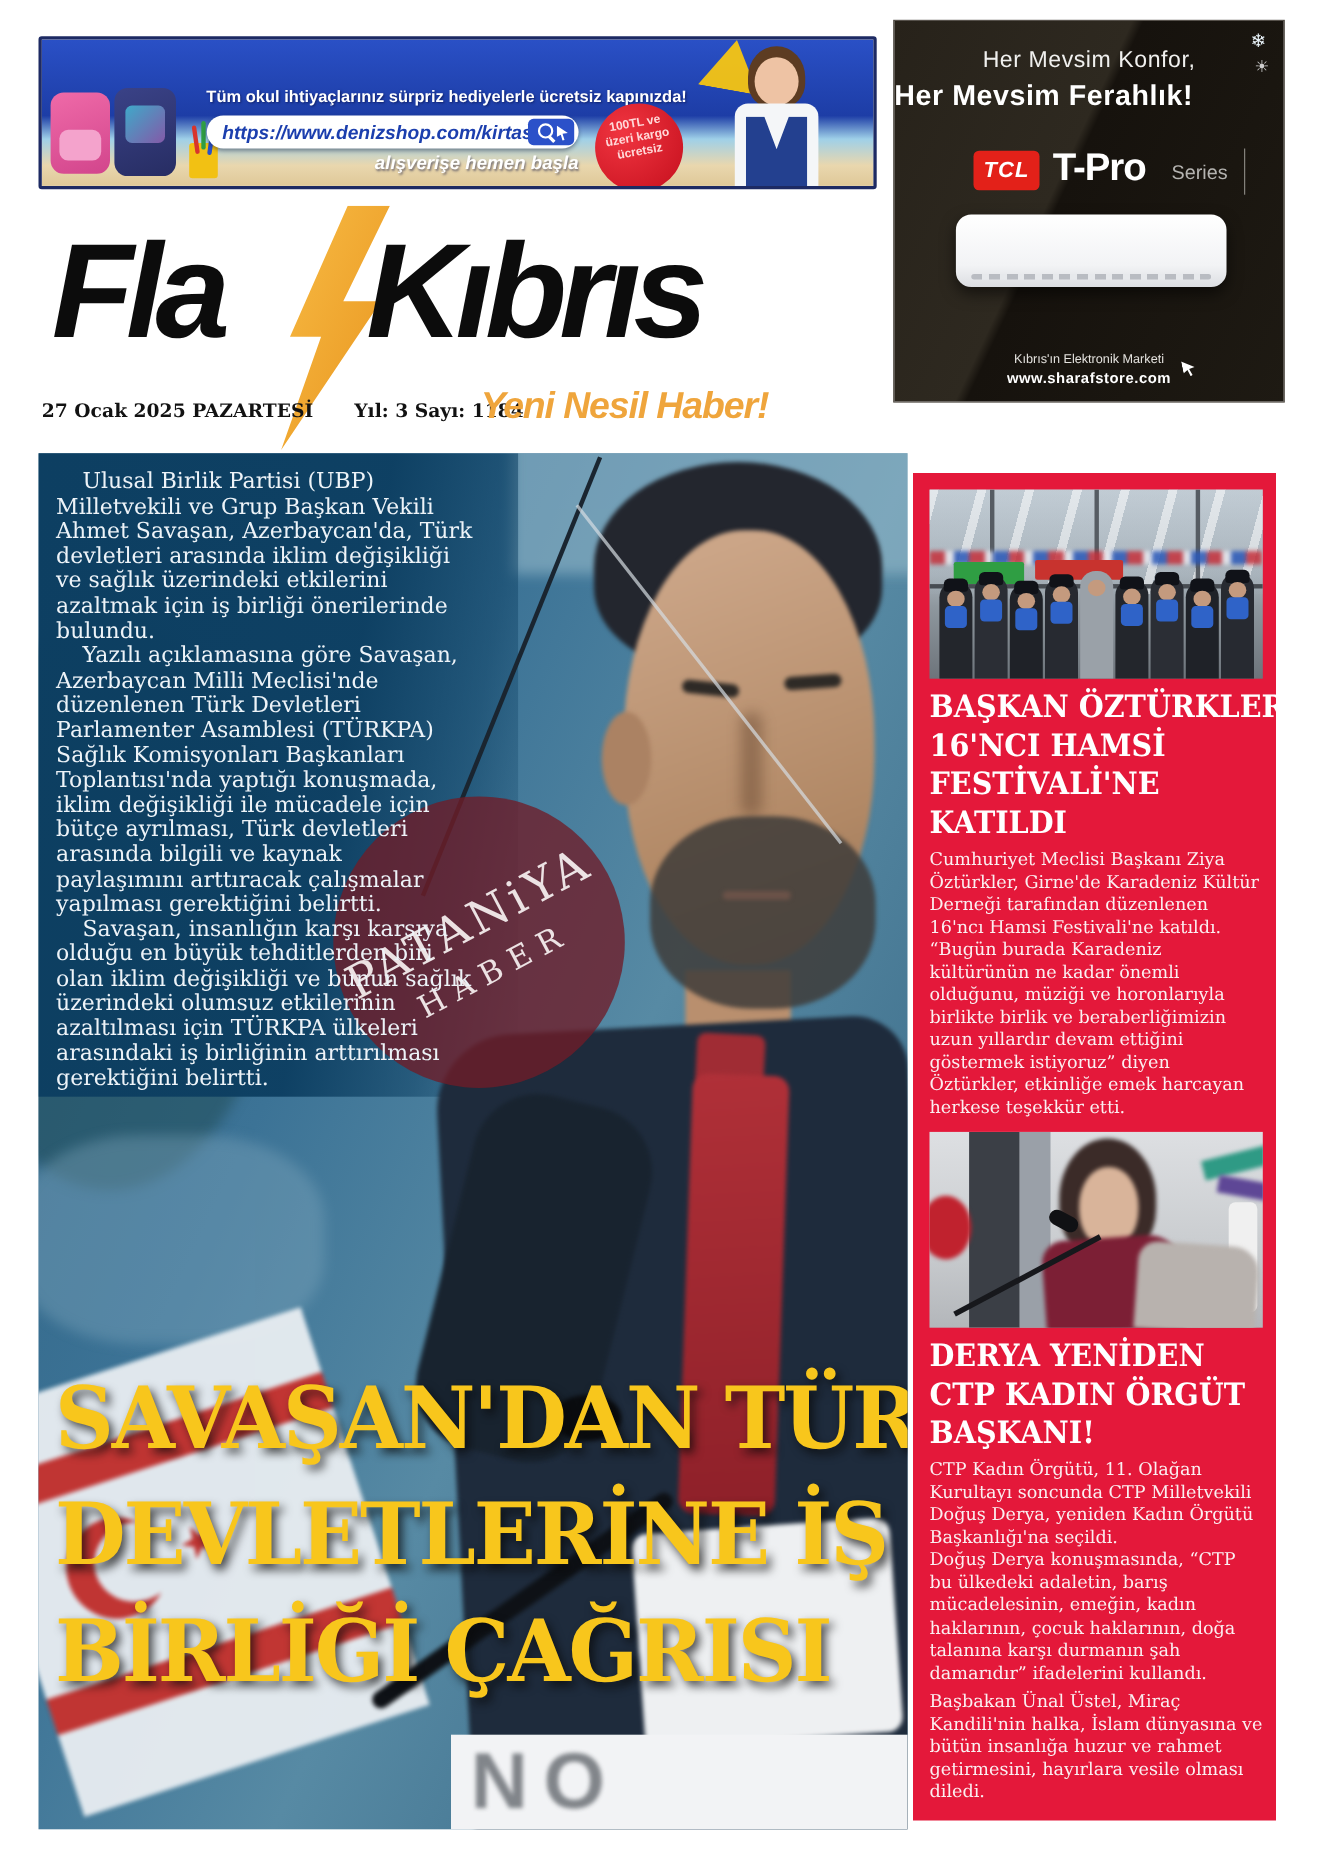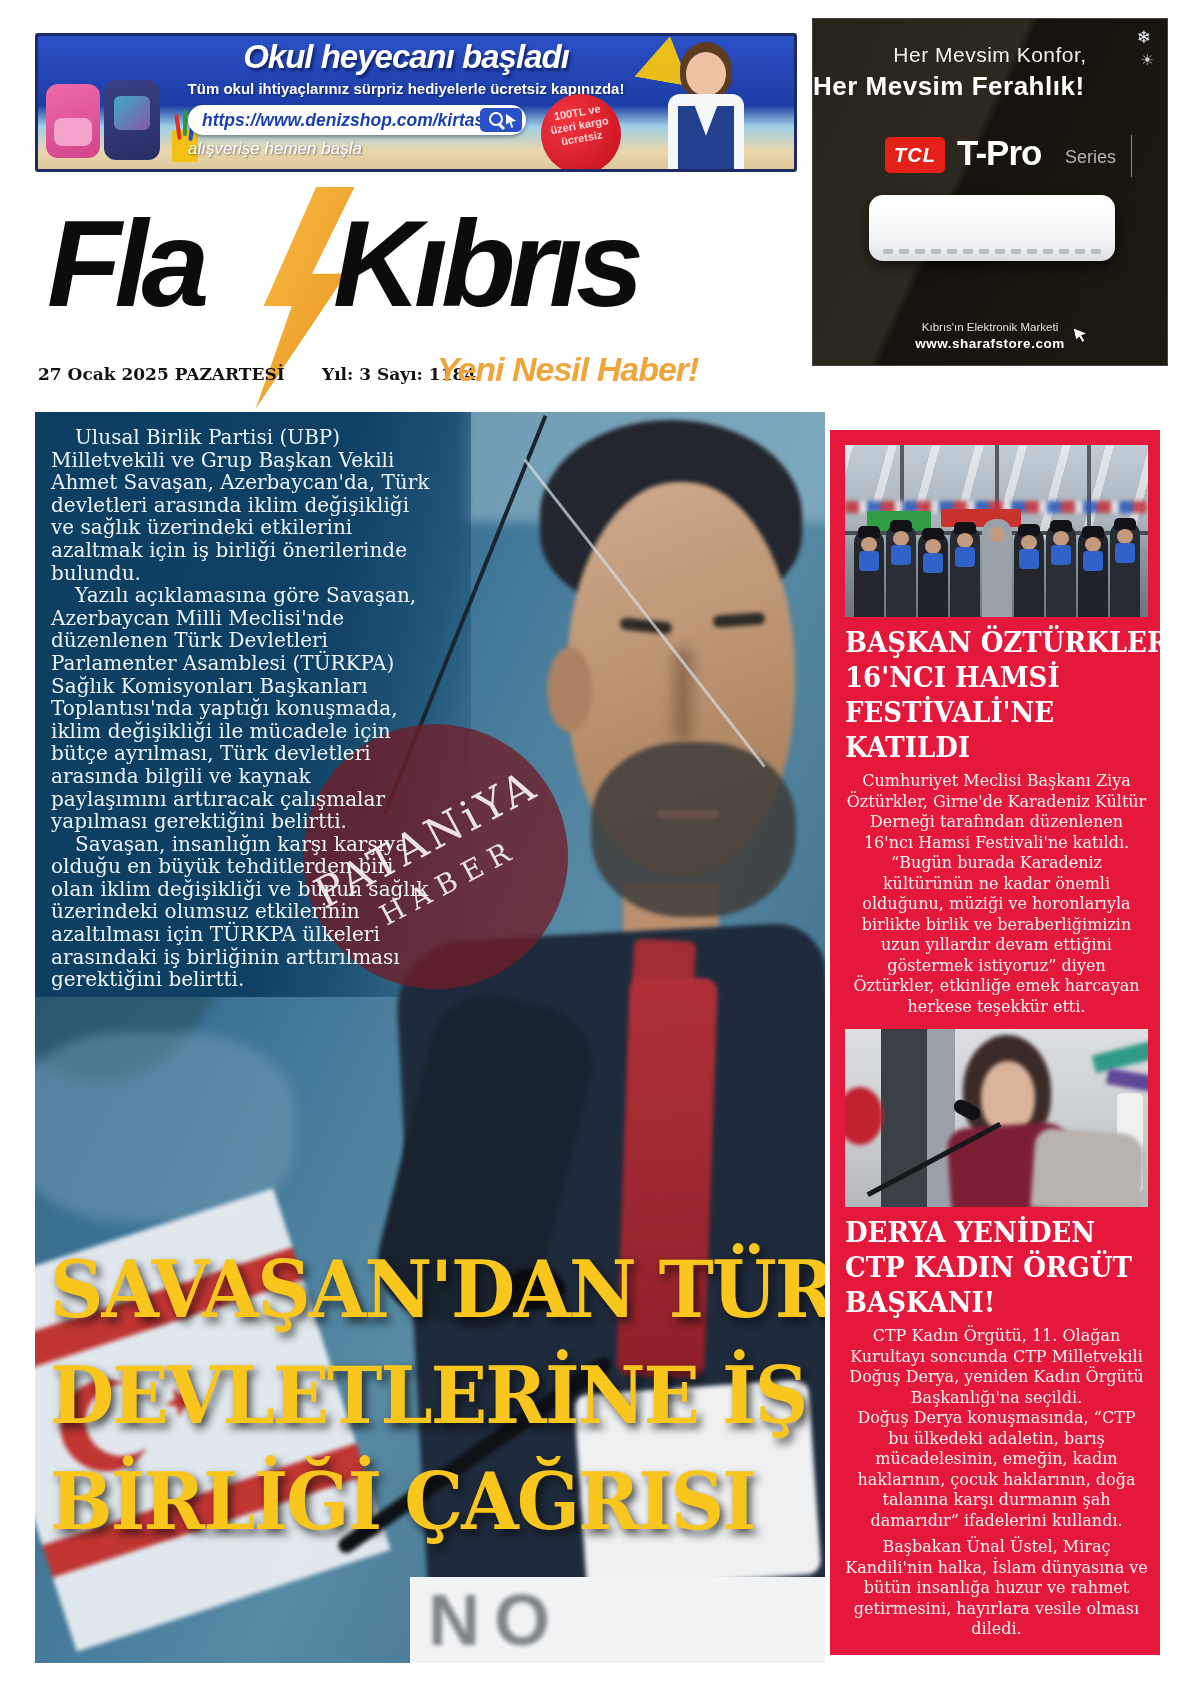--- a/index.html
+++ b/index.html
@@ -14,21 +14,21 @@
     color:#fff;text-shadow:2px 3px 3px rgba(5,10,60,.6);letter-spacing:-1px;}
   .banner-subline{left:118px;top:44px;width:500px;text-align:center;font-size:15px;font-weight:bold;color:#fff;
     text-shadow:1px 1px 2px rgba(5,10,60,.6);}
   .url-pill{left:150px;top:69px;width:338px;height:30px;background:#fff;border-radius:16px;box-shadow:0 2px 4px rgba(0,0,30,.4);}
   .url-text{left:14px;top:0;width:280px;line-height:30px;font-size:17.5px;font-weight:bold;font-style:italic;color:#1c3fae;}
   .search-btn{right:4px;top:3px;width:42px;height:24px;background:#2b51c9;border-radius:5px;}
   .mag-circle{left:9px;top:4px;width:10px;height:10px;border:2.5px solid #fff;border-radius:50%;}
   .mag-handle{left:20px;top:15px;width:3px;height:7px;background:#fff;transform:rotate(-45deg);}
   .cursor-white{left:26px;top:6px;width:12px;height:14px;background:#fff;
     clip-path:polygon(0 0,85% 50%,45% 55%,60% 95%,45% 100%,32% 60%,0 75%);}
-  .banner-cta{left:150px;top:103px;width:338px;text-align:left;font-size:17px;font-weight:normal;font-style:italic;color:#fff;
+  .banner-cta{left:150px;top:103px;width:338px;text-align:right;font-size:17px;font-weight:bold;font-style:italic;color:#fff;
     text-shadow:1px 1px 2px rgba(5,10,60,.5);}
   .badge{left:503px;top:58px;width:80px;height:80px;border-radius:50%;
     background:radial-gradient(circle at 35% 30%,#f03540,#c50f1d);transform:rotate(-10deg);
     color:#ffd9d9;font-size:11px;font-weight:bold;text-align:center;line-height:1.2;box-sizing:border-box;padding:12px 9px 0 9px;}
   .bp-pink{left:8px;top:48px;width:54px;height:74px;border-radius:12px;background:linear-gradient(160deg,#ef6aa8,#d2458c);}
   .bp-pink-pocket{left:8px;top:34px;width:38px;height:28px;border-radius:8px;background:#f4a3cc;}
   .bp-blue{left:66px;top:44px;width:56px;height:80px;border-radius:12px;background:linear-gradient(160deg,#3a4287,#272d63);}
   .bp-print{left:10px;top:16px;width:36px;height:34px;border-radius:6px;background:linear-gradient(135deg,#3fa9c9,#8459a8);}
   .pencil-cup{left:134px;top:94px;width:26px;height:32px;background:#f2c113;border-radius:3px;}
   .pencil{width:4px;height:26px;border-radius:2px;}
@@ -80,21 +80,21 @@
   .wm1{font-size:42px;letter-spacing:4px;}
   .wm2{font-size:28px;letter-spacing:9px;margin-top:8px;}
 
   
   .sidebar{left:830px;top:430px;width:330px;height:1225px;background:#e4183a;box-sizing:border-box;
     padding:15px 12px 10px 15px;overflow:hidden;}
   .sb-photo{position:relative;width:303px;overflow:hidden;}
   .sb-h{font-family:"DejaVu Serif",serif;font-weight:bold;font-size:28px;line-height:35px;color:#fff;margin-top:8px;}
   .sb-h div{transform:scaleX(.93);transform-origin:0 50%;white-space:nowrap;}
   .sb-b{font-family:"DejaVu Serif",serif;font-size:16px;line-height:20.5px;color:#fbeff1;margin-top:6px;}
-  .sb-b p{margin:0;text-align:center;}
+  .sb-b p{margin:0;}
   .fig{position:relative;border-radius:14px 14px 0 0;width:30px;margin:0 1px;}
   .fig .hat{position:absolute;top:-3px;left:4px;width:22px;height:12px;background:#101218;border-radius:5px 5px 3px 3px;}
   .fig .face{position:absolute;top:8px;left:7px;width:16px;height:15px;background:#c49a7e;border-radius:50%;}
   .fig .scarf{position:absolute;top:22px;left:5px;width:20px;height:20px;background:#2f63c8;border-radius:4px;}
 </style>
 </head>
 <body>
 
 <div class="page">
 
@@ -103,21 +103,20 @@
       <div class="abs bp-pink-pocket"></div>
     </div>
     <div class="abs bp-blue">
       <div class="abs bp-print"></div>
     </div>
     <div class="abs pencil-cup">
       <div class="abs pencil" style="left:4px;top:-16px;background:#d8342c;transform:rotate(-8deg);"></div>
       <div class="abs pencil" style="left:11px;top:-20px;background:#2f9e43;"></div>
       <div class="abs pencil" style="left:18px;top:-15px;background:#2b51c9;transform:rotate(8deg);"></div>
     </div>
-    <div class="abs banner-headline">Okul heyecanı başladı</div>
     <div class="abs banner-subline">Tüm okul ihtiyaçlarınız sürpriz hediyelerle ücretsiz kapınızda!</div>
     <div class="abs url-pill">
       <div class="abs url-text">https://www.denizshop.com/kirtasiye</div>
       <div class="abs search-btn">
         <div class="abs mag-circle"></div>
         <div class="abs mag-handle"></div>
         <div class="abs cursor-white"></div>
       </div>
     </div>
     <div class="abs banner-cta">alışverişe hemen başla</div>

